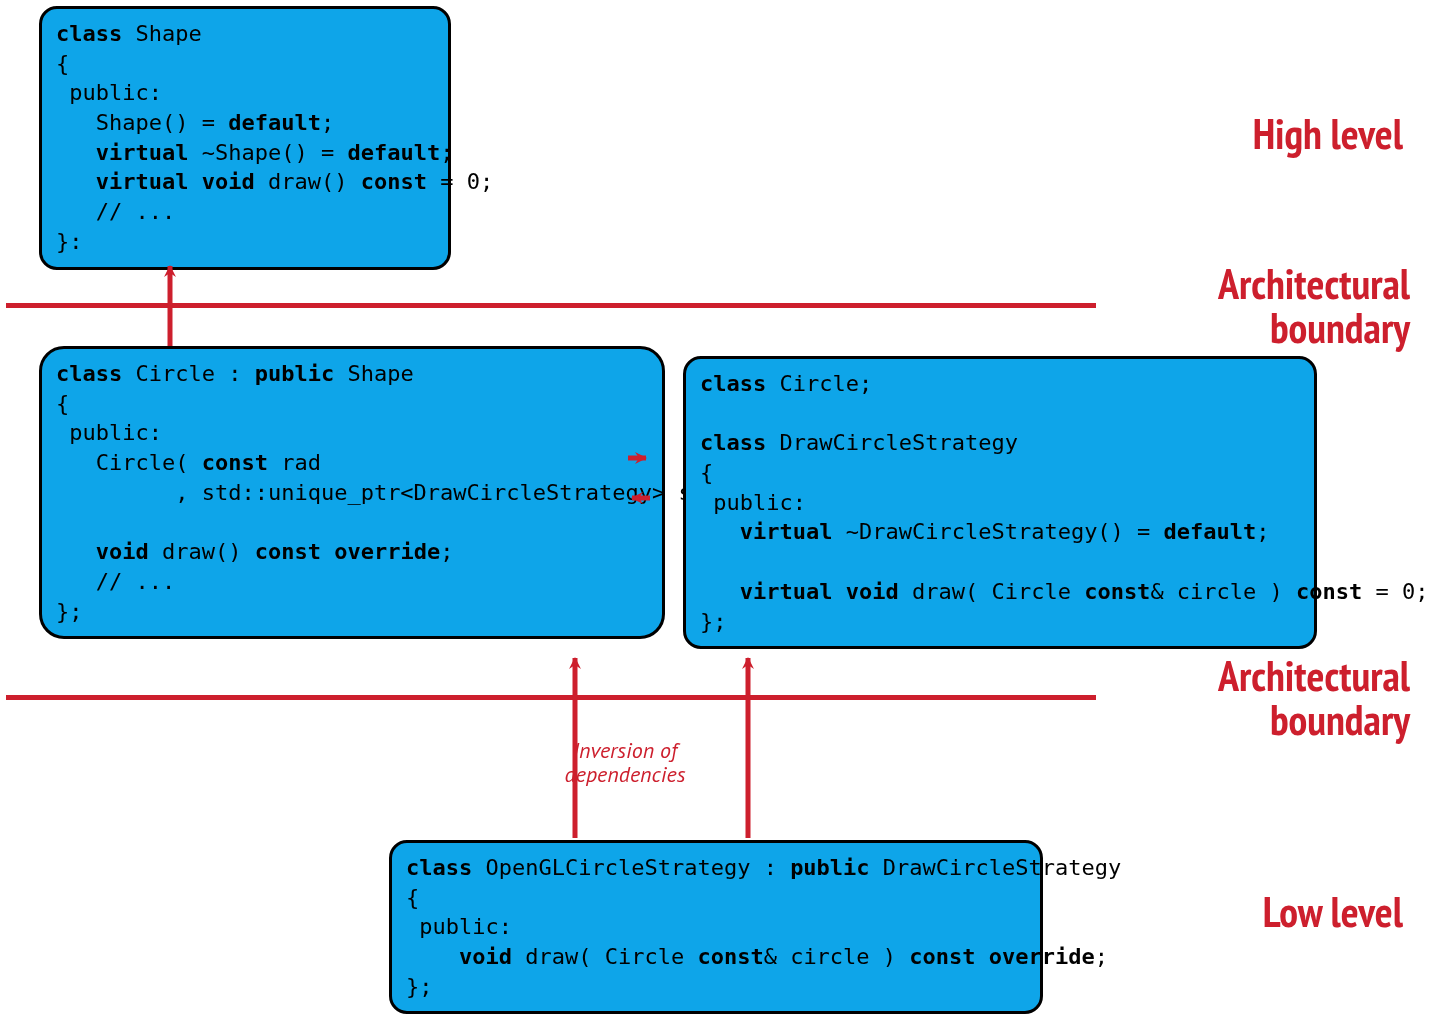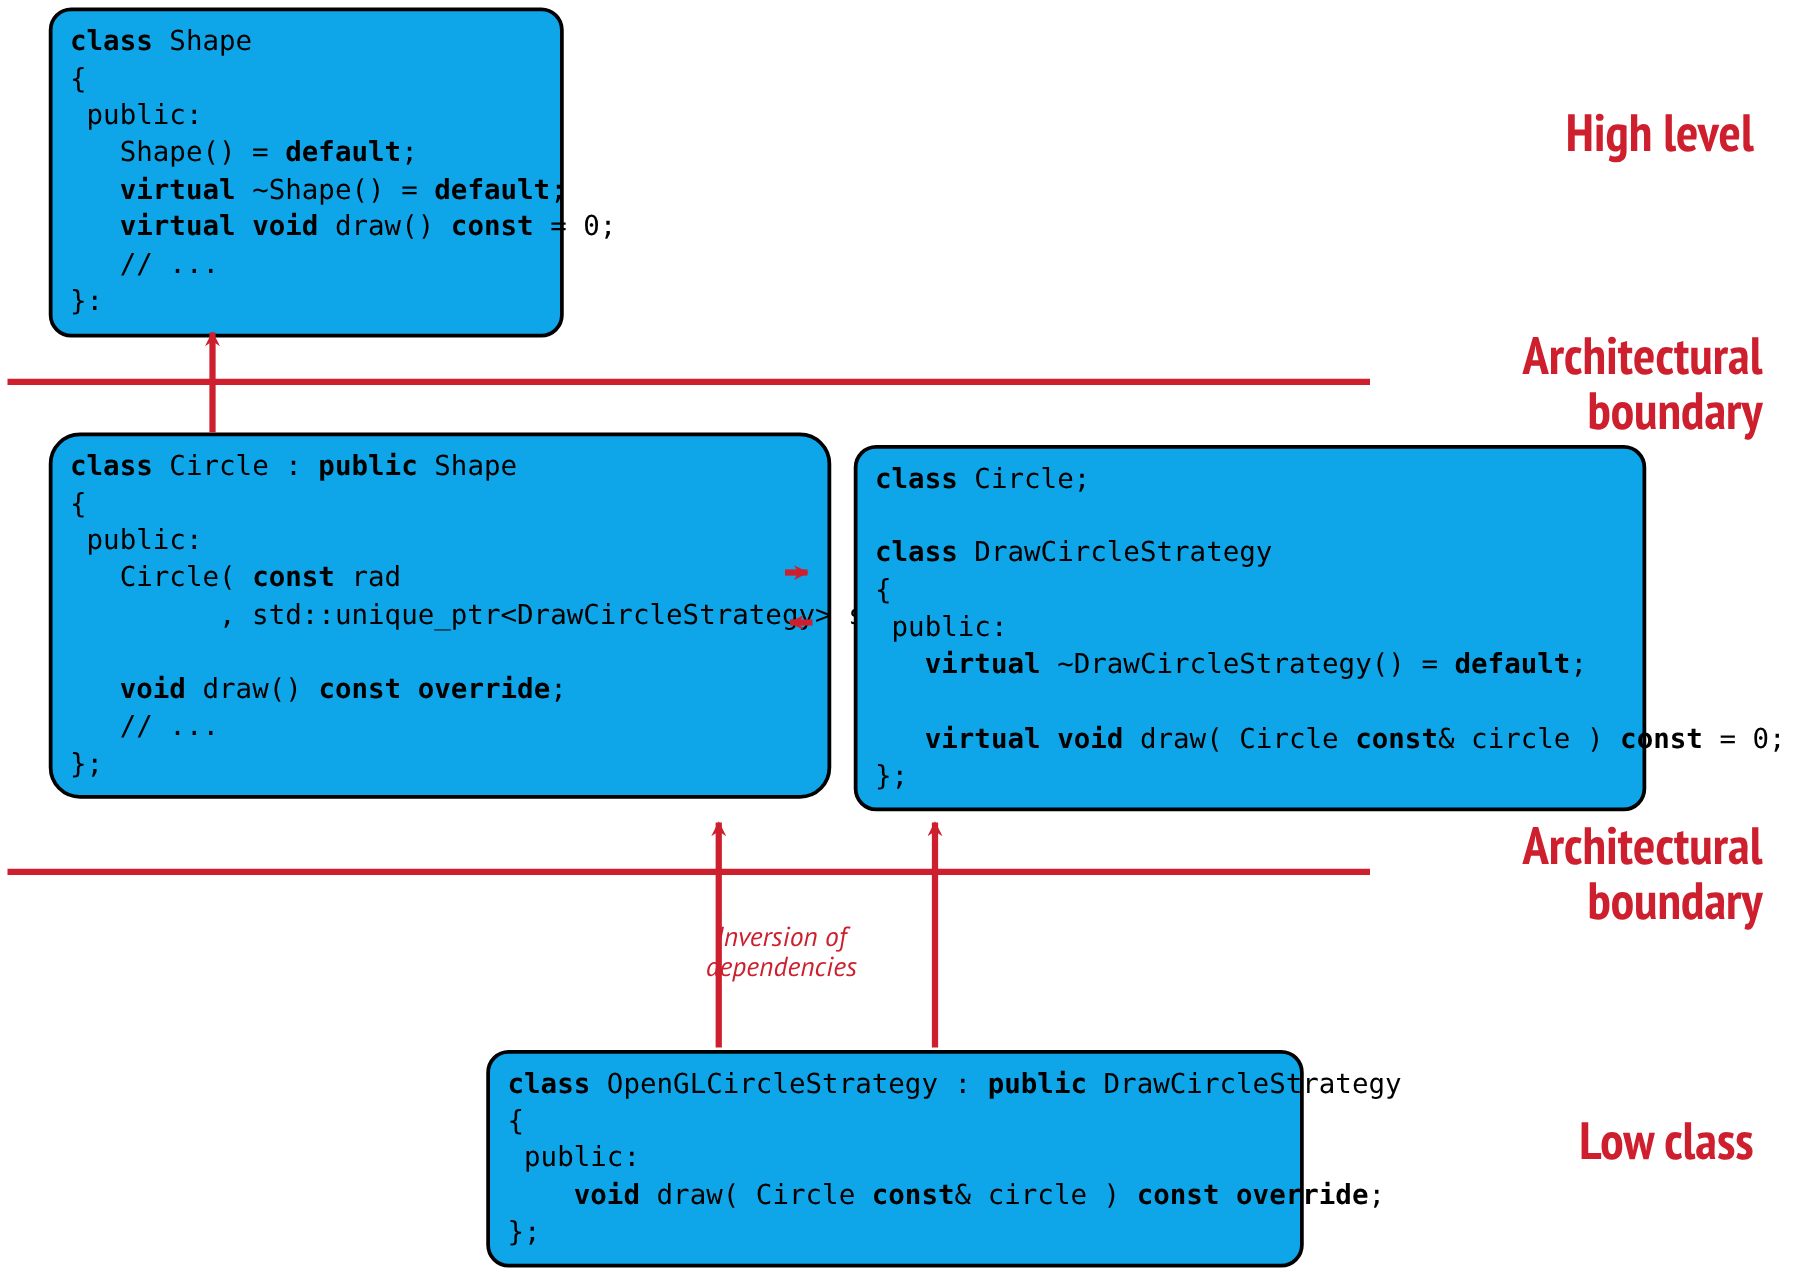--- a/index.html
+++ b/index.html
@@ -91,23 +91,23 @@
 
    <b>virtual</b> <b>void</b> draw( Circle <b>const</b>&amp; circle ) <b>const</b> = 0;
 };</div>
 
 <div class="code-box" id="box-opengl" style="left:356px; top:840px; width:620px;"><b>class</b> OpenGLCircleStrategy : <b>public</b> DrawCircleStrategy
 {
  public:
     <b>void</b> draw( Circle <b>const</b>&amp; circle ) <b>const</b> <b>override</b>;
 };</div>
 
-<div class="label" style="right:40px; top:84px;">High level</div>
+<div class="label" style="right:40px; top:112px;">High level</div>
 
-<div class="label" style="right:40px; top:890px;">Low class</div>
+<div class="label" style="right:40px; top:890px;">Low level</div>
 
 <div class="label" style="left:1110px; top:262px; width:300px; white-space:pre-line;">Architectural
 boundary</div>
 
 <div class="label" style="left:1110px; top:654px; width:300px; white-space:pre-line;">Architectural
 boundary</div>
 
 <div class="label-italic" style="left:540px; top:738px; width:170px; white-space:pre-line;">Inversion of
 dependencies</div>
 

